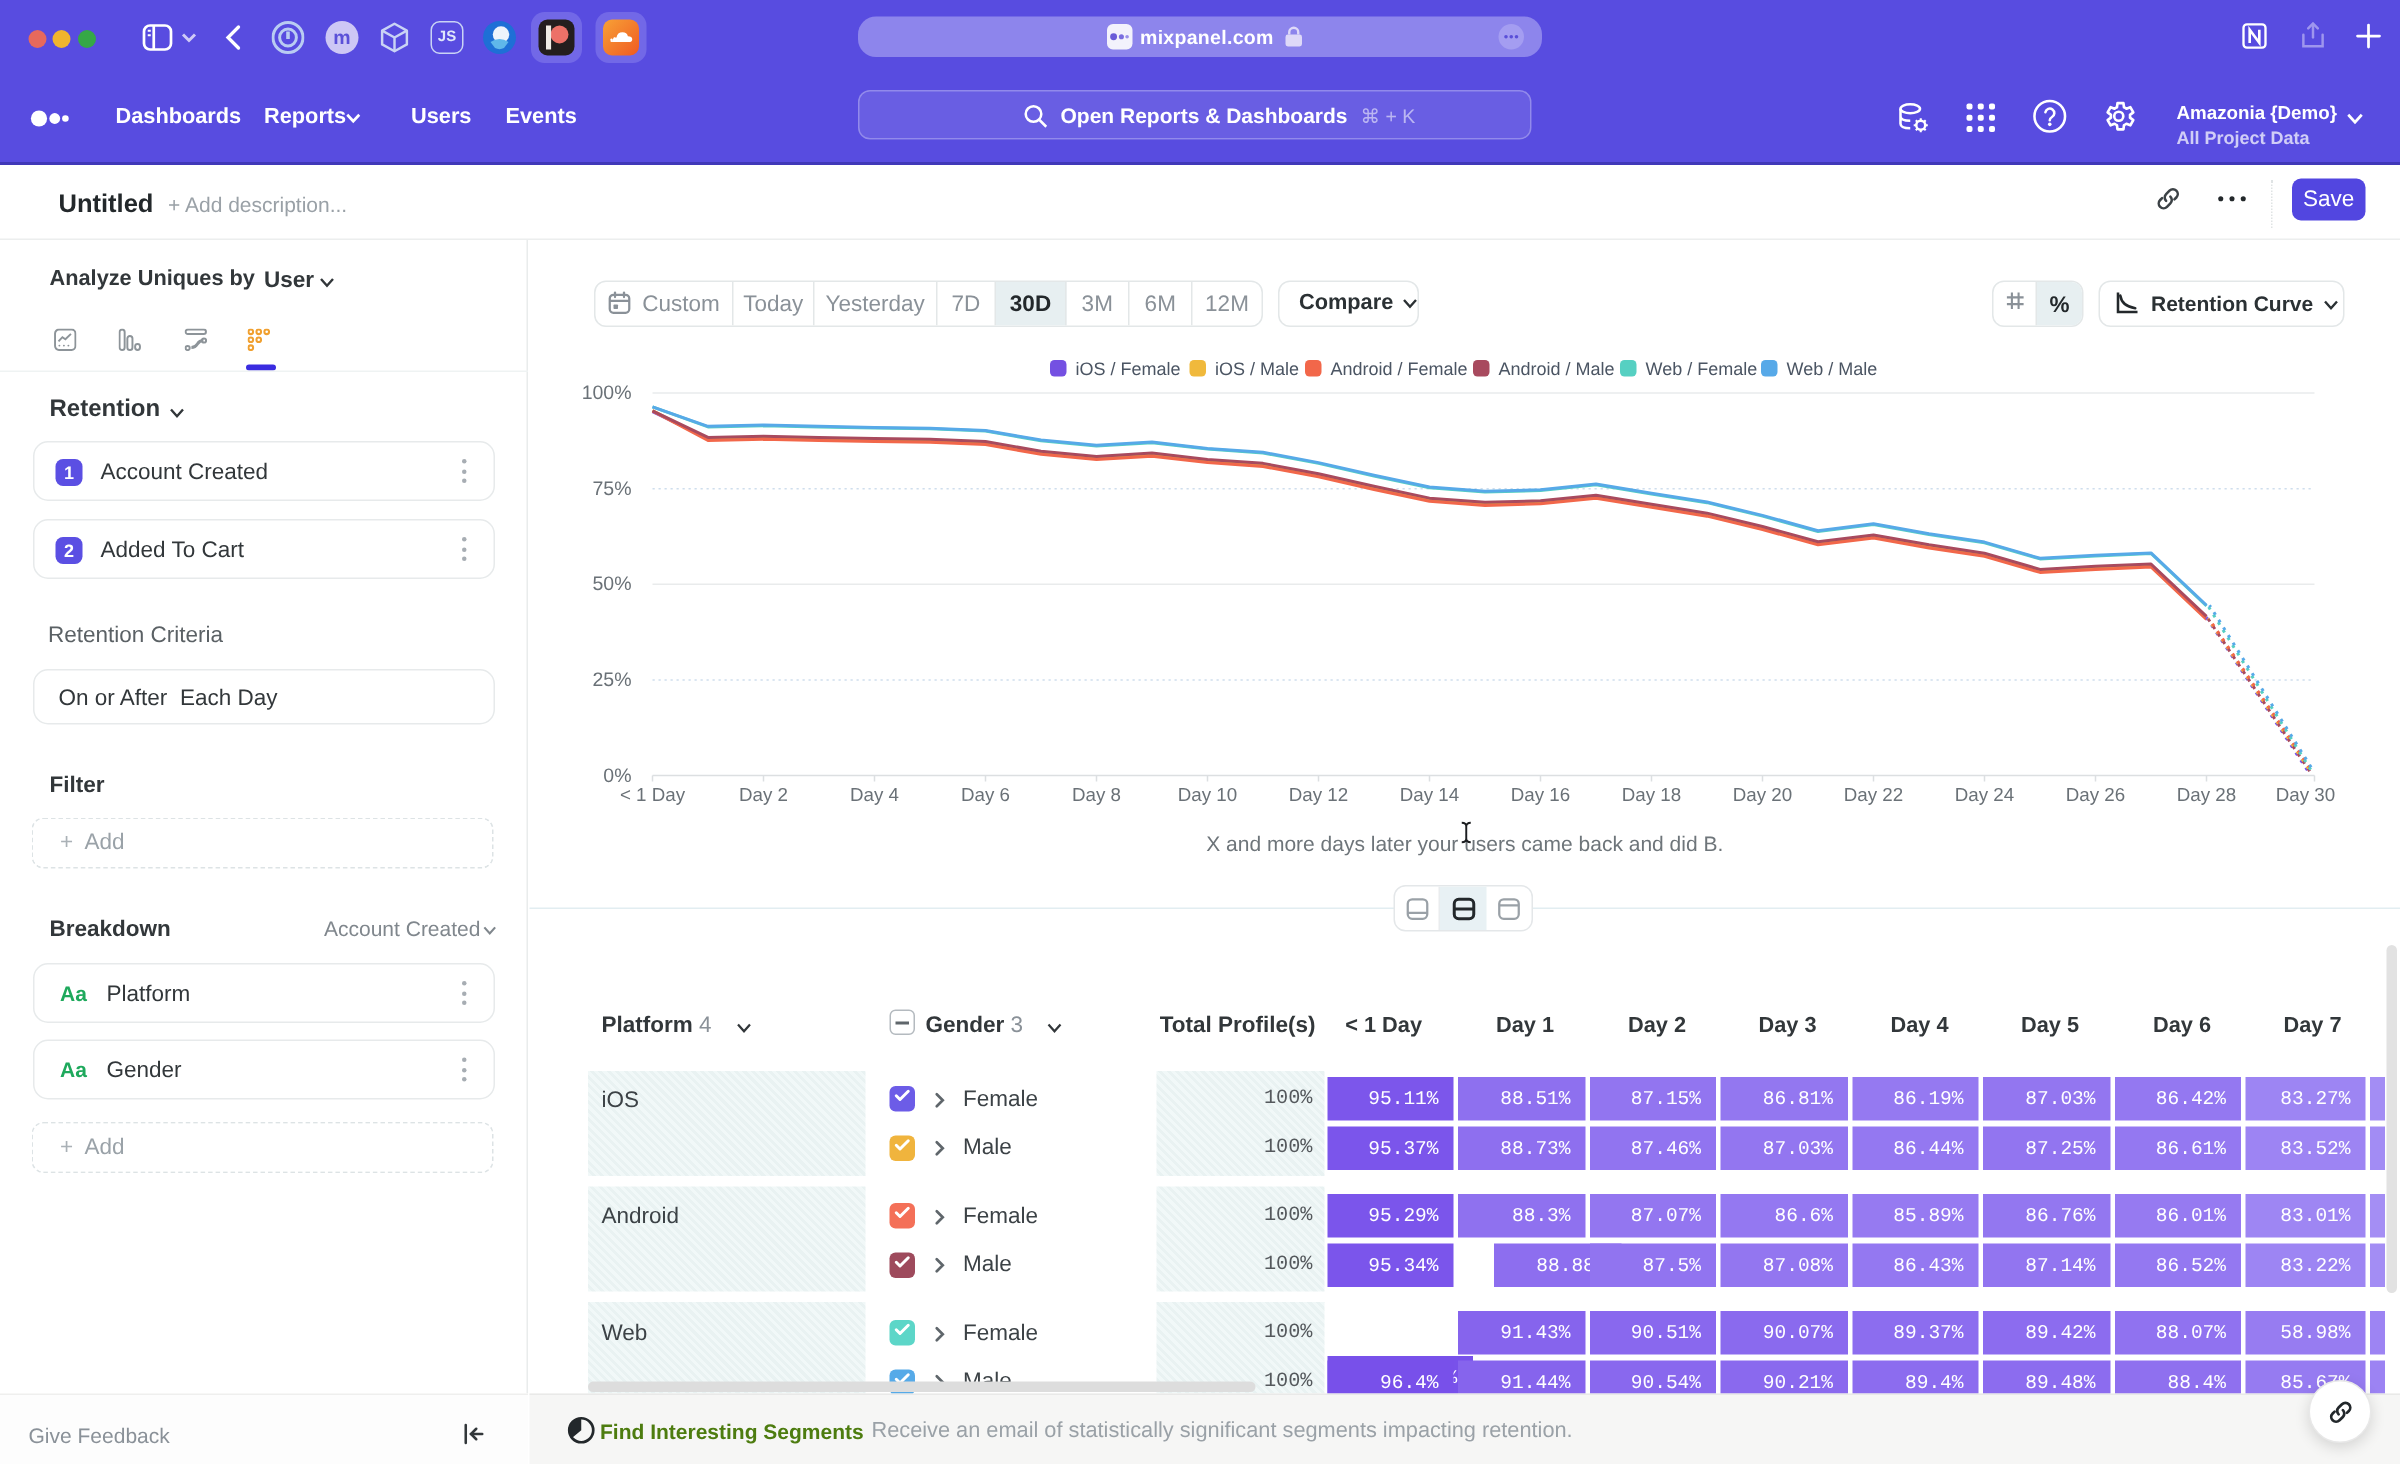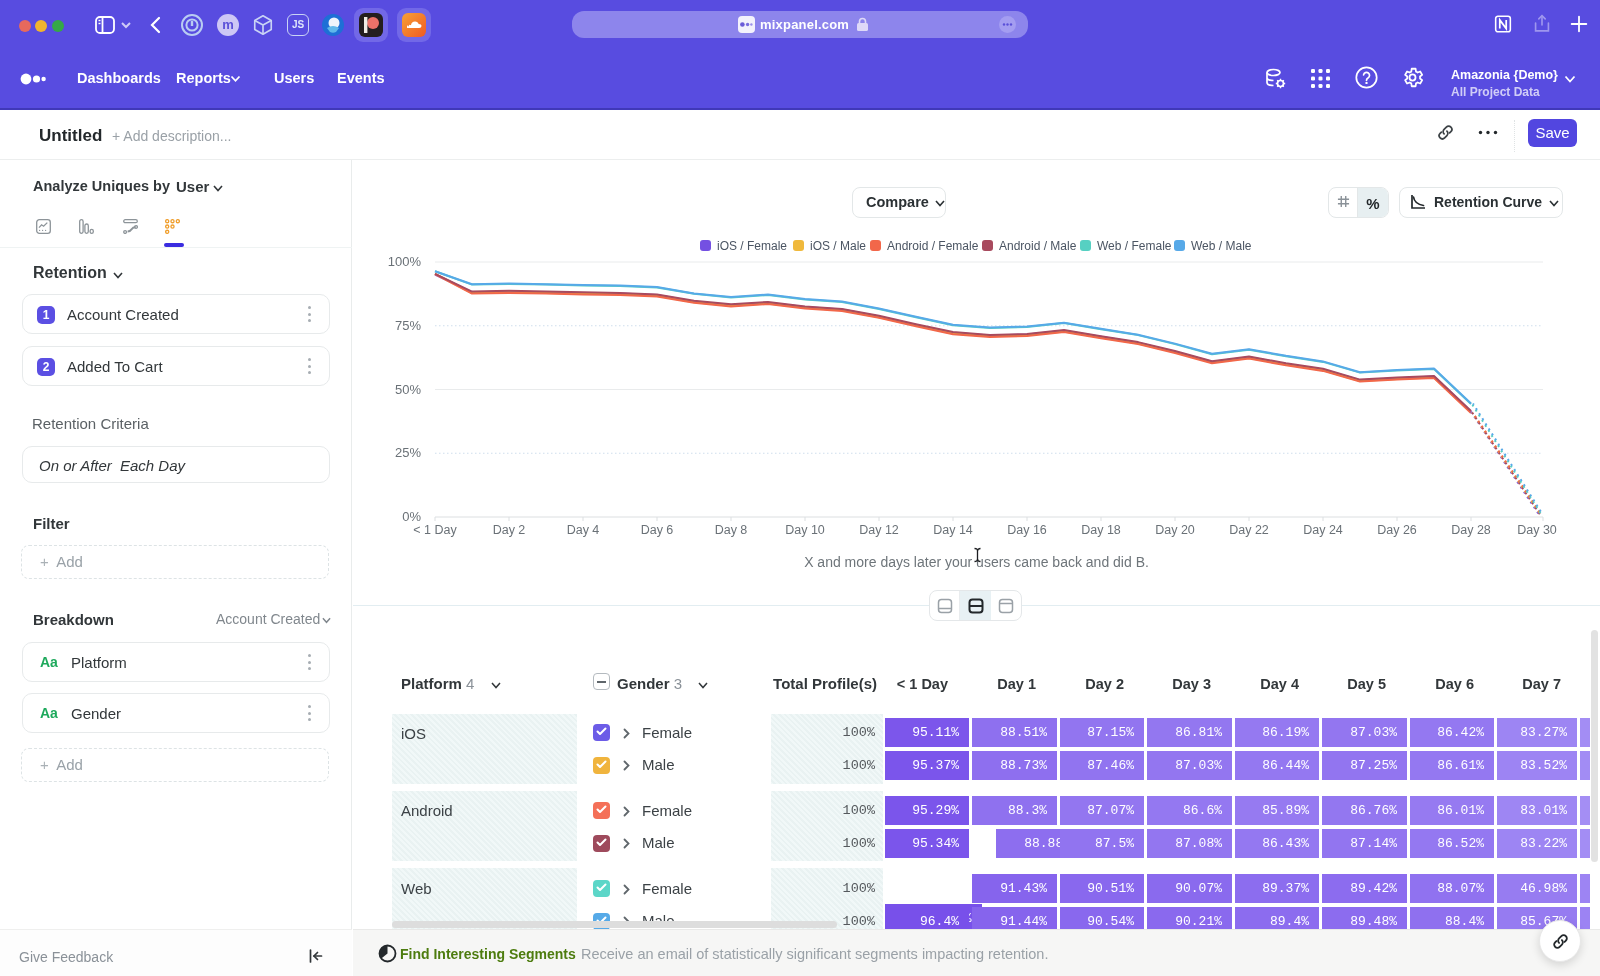--- a/index.html
+++ b/index.html
@@ -146,20 +146,28 @@
       <circle cx="16.5" cy="8" r="3.6" fill="#fff"></circle>
       <circle cx="23.6" cy="8" r="2.2" fill="#fff"></circle>
     </svg>
   <div class="navlink" style="left:77px;">Dashboards</div>
   <div class="navlink" style="left:176px;">Reports</div>
   <svg class="abs" style="left:230px; top:25px;" width="11" height="8" viewBox="0 0 11 8" fill="none" stroke="#fff" stroke-width="1.8">
       <polyline points="1.5,1.5 5.5,5.8 9.5,1.5"></polyline>
     </svg>
   <div class="navlink" style="left:274px;">Users</div>
   <div class="navlink" style="left:337px;">Events</div>
+  <div id="navsearch">
+    <svg class="abs" style="left:109px; top:8px;" width="17" height="17" viewBox="0 0 17 17" fill="none" stroke="#fff" stroke-width="1.7">
+        <circle cx="7" cy="7" r="5.2"></circle>
+        <line x1="11" y1="11" x2="15.5" y2="15.5"></line>
+      </svg>
+    <div class="abs" style="left:134px; top:8px; color:#fff; font-size:14px; font-weight:700;">Open Reports &amp; Dashboards</div>
+    <div class="abs" style="left:334px; top:9px; color:rgba(255,255,255,.55); font-size:13px;">⌘ + K</div>
+  </div>
 
   <svg class="abs" style="left:1261px; top:14px;" width="28" height="28" viewBox="0 0 28 28" fill="none" stroke="#fff" stroke-width="1.7">
       <ellipse cx="12.5" cy="8.5" rx="6.5" ry="3"></ellipse>
       <path d="M6 8.5 V18.5 q0 3 6.5 3 M6 13.5 q0 3 6.5 3"></path>
       <circle cx="19.5" cy="19.5" r="3"></circle>
       <path d="M19.5 14.8 v1.7 M19.5 22.5 v1.7 M24.2 19.5 h-1.7 M16.5 19.5 h-1.7 M22.8 16.2 l-1.2 1.2 M17.4 21.6 l-1.2 1.2 M22.8 22.8 l-1.2-1.2 M17.4 17.4 l-1.2-1.2" stroke-width="1.4"></path>
     </svg>
   <svg class="abs" style="left:1310px; top:18px;" width="21" height="21" viewBox="0 0 21 21" fill="#fff">
       <g>
         <rect x="1" y="1" width="4" height="4" rx="1.3"></rect>
@@ -256,21 +264,21 @@
   <div class="card" style="top:186px;">
     <div class="badge">2</div>
       <div class="cardtxt">Added To Cart</div>
     <div class="vdots">
         <b></b>
         <b></b>
         <b></b>
       </div>
   </div>
   <div class="abs" style="left:32px; top:255px; font-size:15px; font-weight:400; color:#5b6165;">Retention Criteria</div>
-  <div class="card" style="top:286px; height:37px;font-style:italic;">
+  <div class="card" style="top:286px; height:37px;">
     <div class="abs" style="left:16px; top:10px; font-size:15px; color:#32373a;">On or After</div>
     <div class="abs" style="left:97px; top:10px; font-size:15px; color:#32373a;">Each Day</div>
   </div>
   <div class="abs sideh" style="left:33px; top:355px;">Filter</div>
   <div class="addbox" style="top:385px;"><span style="color:#aab1b6;">+</span>&nbsp; Add</div>
   <div class="abs sideh" style="left:33px; top:451px;">Breakdown</div>
   <div class="abs" style="left:216px; top:451px; font-size:14px; color:#80878d;">Account Created</div>
   <svg class="abs" style="left:322px; top:457px;" width="9" height="7" viewBox="0 0 10 7" fill="none" stroke="#80878d" stroke-width="1.6">
       <polyline points="1,1 5,5.5 9,1"></polyline>
     </svg>
@@ -295,20 +303,36 @@
   <div class="addbox" style="top:588px;"><span style="color:#aab1b6;">+</span>&nbsp; Add</div>
 </div>
 <div class="abs" style="left:19px; top:949px; font-size:14px; color:#8a9198; z-index:5;">Give Feedback</div>
 <svg class="abs" style="left:308px; top:948px; z-index:5;" width="16" height="16" viewBox="0 0 16 16" fill="none" stroke="#32373a" stroke-width="1.7" stroke-linecap="round">
     <line x1="2.5" y1="2" x2="2.5" y2="14"></line>
     <line x1="13.5" y1="8" x2="6" y2="8"></line>
     <polyline points="9.5,4.5 6,8 9.5,11.5"></polyline>
   </svg>
 <div id="main">
 
+  <div class="abs" style="left:43px; top:27px; height:31px; display:flex; border:1px solid #e3e7e8; border-radius:8px; overflow:hidden;">
+    <div class="tgc" style="width:92px;"><svg style="margin:0 7px -3px 0;" width="16" height="16" viewBox="0 0 16 16" fill="none" stroke="#8a9198" stroke-width="1.5">
+          <rect x="1.5" y="2.5" width="13" height="12" rx="2.5"></rect>
+          <line x1="1.5" y1="6.5" x2="14.5" y2="6.5"></line>
+          <line x1="5" y1="1" x2="5" y2="4" stroke-linecap="round"></line>
+          <line x1="11" y1="1" x2="11" y2="4" stroke-linecap="round"></line>
+          <rect x="4" y="9" width="3" height="3" rx="0.5" fill="#8a9198" stroke="none"></rect>
+        </svg>Custom</div>
+    <div class="tgc" style="width:54px;">Today</div>
+    <div class="tgc" style="width:82px;">Yesterday</div>
+    <div class="tgc" style="width:39px;">7D</div>
+    <div class="tgc sel" style="width:47px;">30D</div>
+    <div class="tgc" style="width:42px;">3M</div>
+    <div class="tgc" style="width:42px;">6M</div>
+    <div class="tgc" style="width:46px; border-right:none;">12M</div>
+  </div>
   <div class="abs" style="left:499px; top:27px; width:94px; height:31px; border:1px solid #e3e7e8; border-radius:8px; font-size:14.5px; font-weight:700; white-space:nowrap; color:#2b3134; text-align:left; line-height:29px; padding-left:13px;">Compare <svg style="margin-left:2px;" width="10" height="7" viewBox="0 0 10 7" fill="none" stroke="#2b3134" stroke-width="1.6">
         <polyline points="1,1 5,5.5 9,1"></polyline>
       </svg></div>
   <div class="abs" style="left:975px; top:27px; height:31px; display:flex; border:1px solid #e3e7e8; border-radius:8px; overflow:hidden;">
     <div style="width:29px; border-right:1px solid #e3e7e8; text-align:center; line-height:29px;"><svg width="13" height="13" viewBox="0 0 14 14" stroke="#8a9198" stroke-width="1.5">
           <line x1="4.6" y1="1" x2="4.6" y2="13"></line>
           <line x1="9.4" y1="1" x2="9.4" y2="13"></line>
           <line x1="1" y1="4.6" x2="13" y2="4.6"></line>
           <line x1="1" y1="9.4" x2="13" y2="9.4"></line>
         </svg></div>
@@ -525,21 +549,21 @@
       </svg>
 <div class="rowlbl" style="left:289px; top:719.5px;">Female</div>
 <div class="pct100" style="left:410px; top:714px;">100%</div>
 <div class="cell" style="left:531.5px; top:714px; width:97px; background:#7851ea;margin-top:30px;">96.37%</div>
 <div class="cell" style="left:619px; top:714px; width:85px; background:#8664ed;">91.43%</div>
 <div class="cell" style="left:707px; top:714px; width:84px; background:#8968ee;">90.51%</div>
 <div class="cell" style="left:794px; top:714px; width:85px; background:#8a6aee;">90.07%</div>
 <div class="cell" style="left:882px; top:714px; width:84px; background:#8c6def;">89.37%</div>
 <div class="cell" style="left:969px; top:714px; width:85px; background:#8c6cef;text-align:right;">89.42%</div>
 <div class="cell" style="left:1057px; top:714px; width:84px; background:#9072f0;">88.07%</div>
-<div class="cell" style="left:1144px; top:714px; width:80px; background:#977cf1;">46.98%</div>
+<div class="cell" style="left:1144px; top:714px; width:80px; background:#977cf1;">58.98%</div>
 <div class="cell" style="left:1227px; top:714px; width:10px; background:#9d84f3;"></div>
 <div class="chk" style="left:240px; top:752.5px; background:#56aae8;"><svg width="11" height="9" viewBox="0 0 11 9" fill="none" stroke="#fff" stroke-width="2" stroke-linecap="round" stroke-linejoin="round">
           <polyline points="1.5,4.5 4,7 9.5,1.5"></polyline>
         </svg></div>
 <svg class="abs" style="left:270px; top:756.0px;" width="7" height="11" viewBox="0 0 7 11" fill="none" stroke="#5f666b" stroke-width="1.8" stroke-linecap="round">
         <polyline points="1.5,1.5 5.5,5.5 1.5,9.5"></polyline>
       </svg>
 <div class="rowlbl" style="left:289px; top:752.0px;">Male</div>
 <div class="pct100" style="left:410px; top:746.5px;">100%</div>
 <div class="cell" style="left:531.5px; top:746.5px; width:84.5px; background:#7850ea;">96.4%</div>

